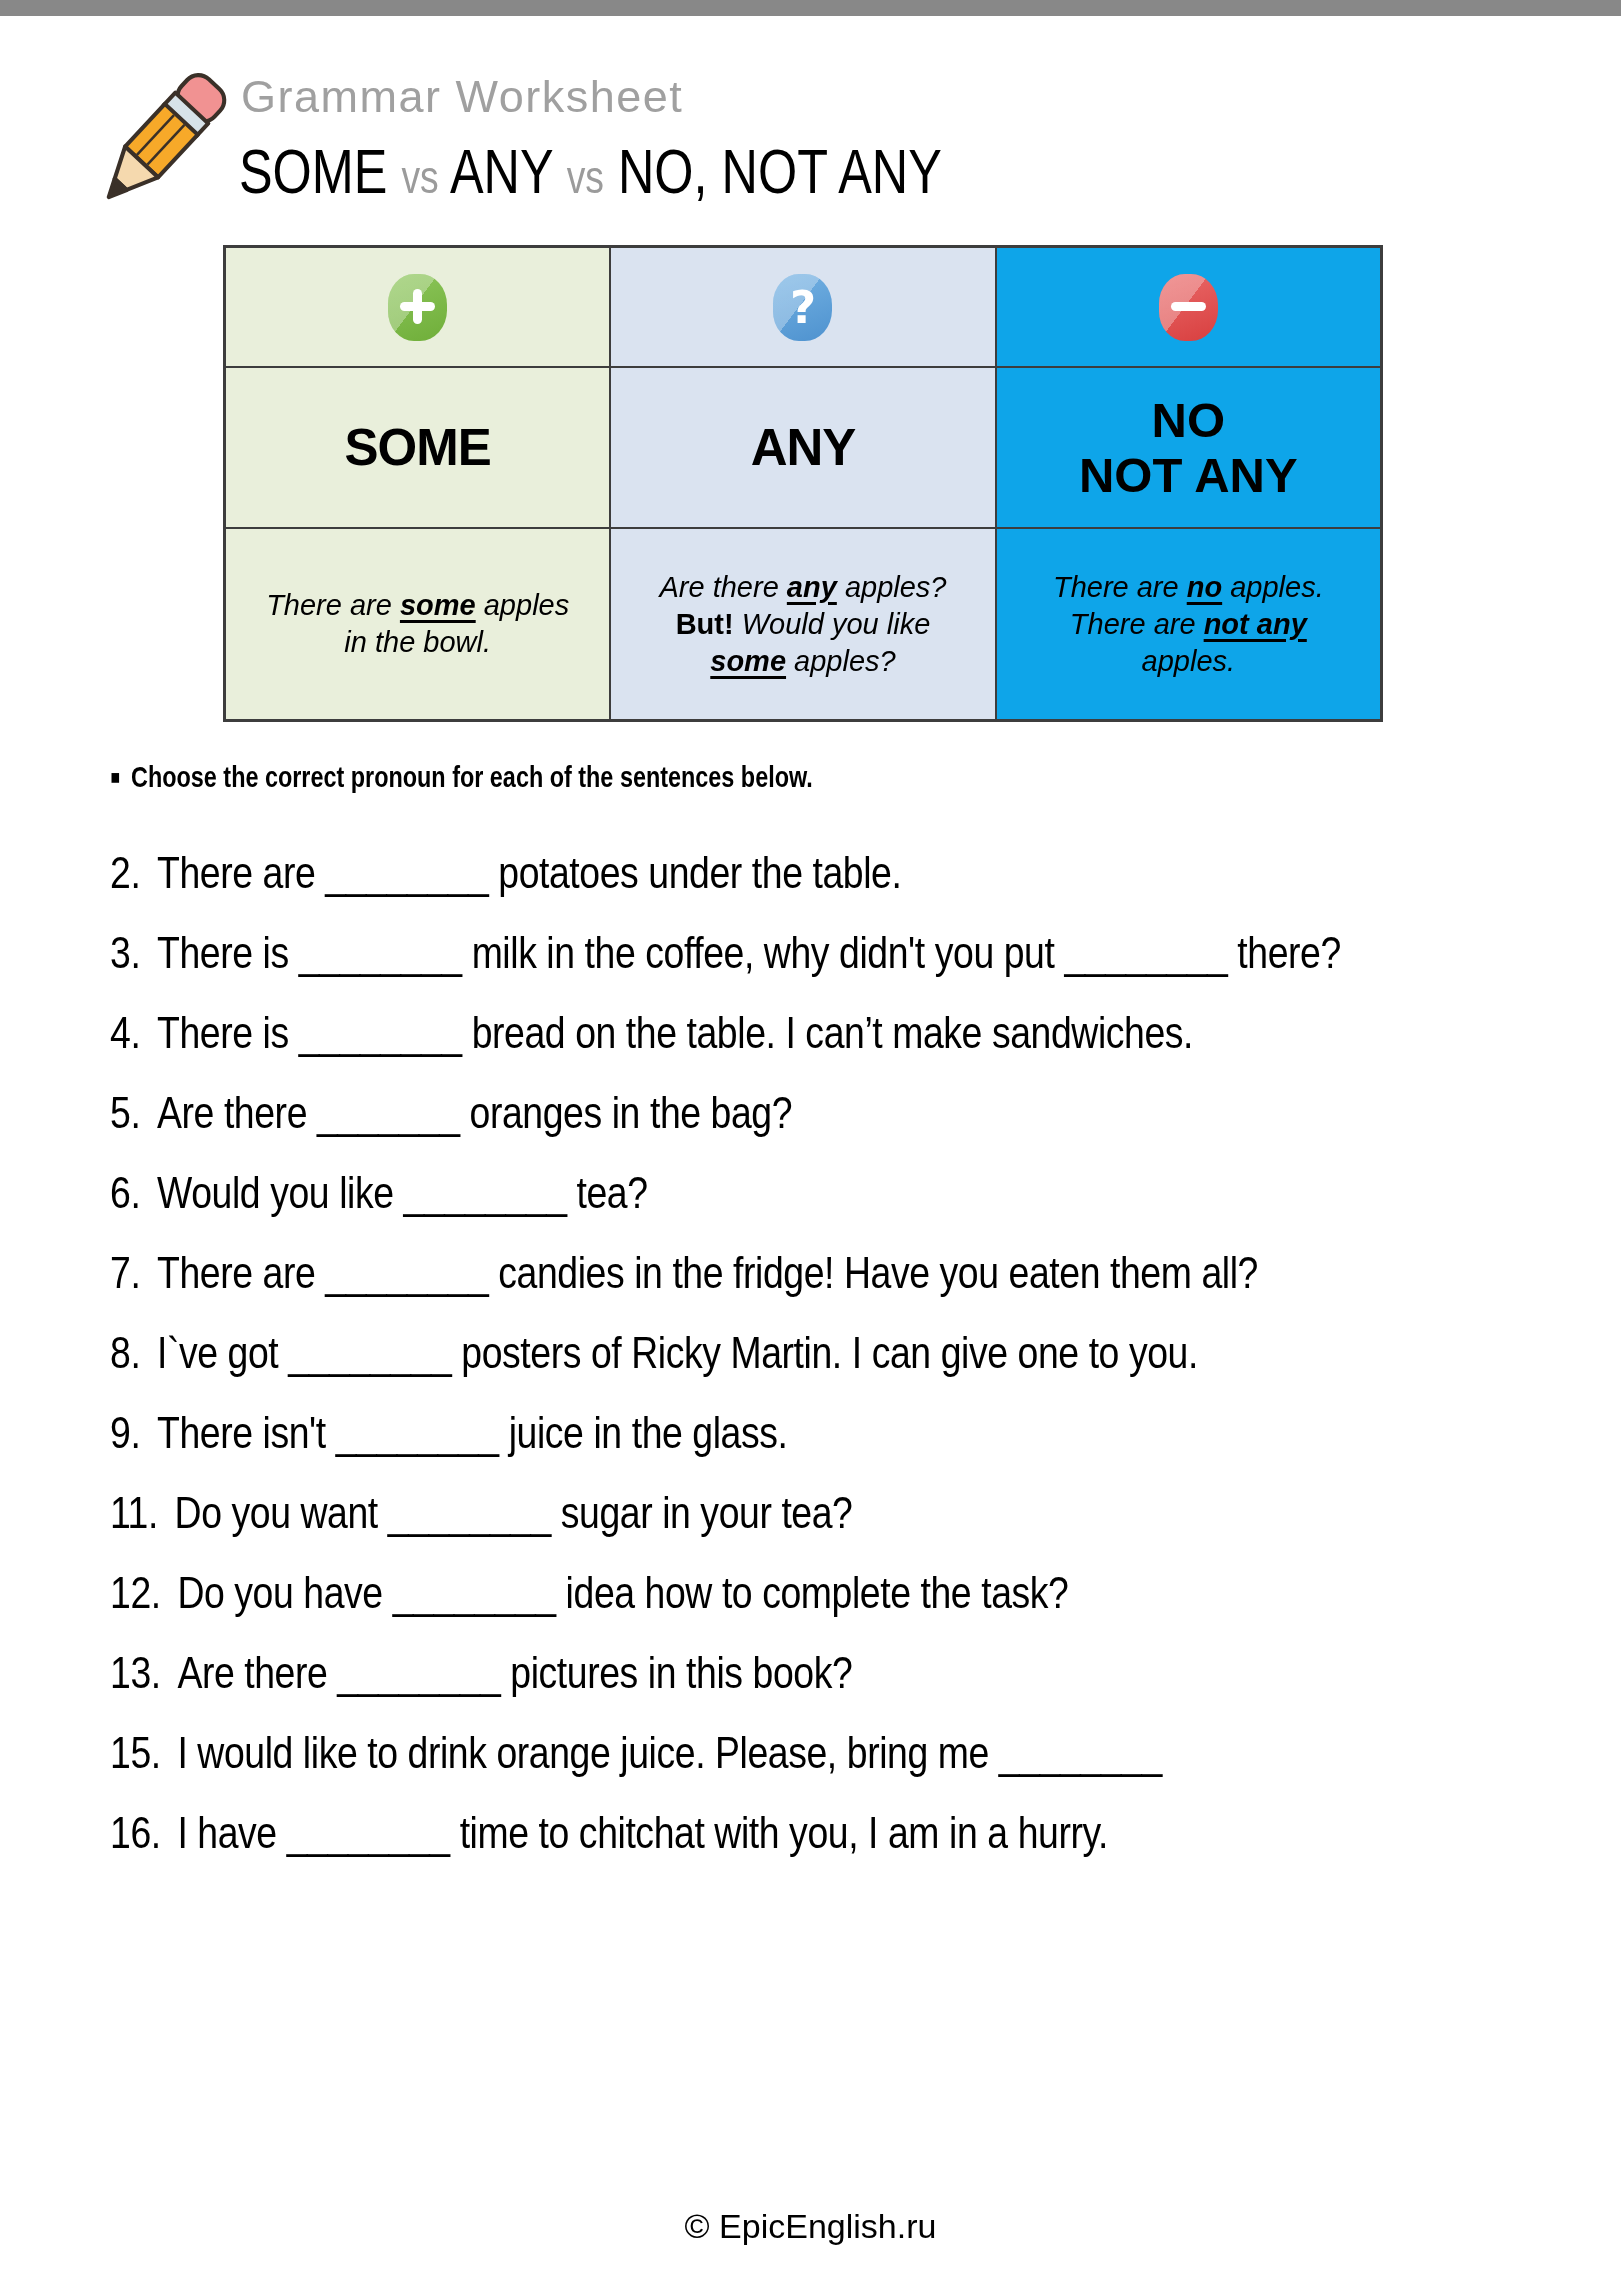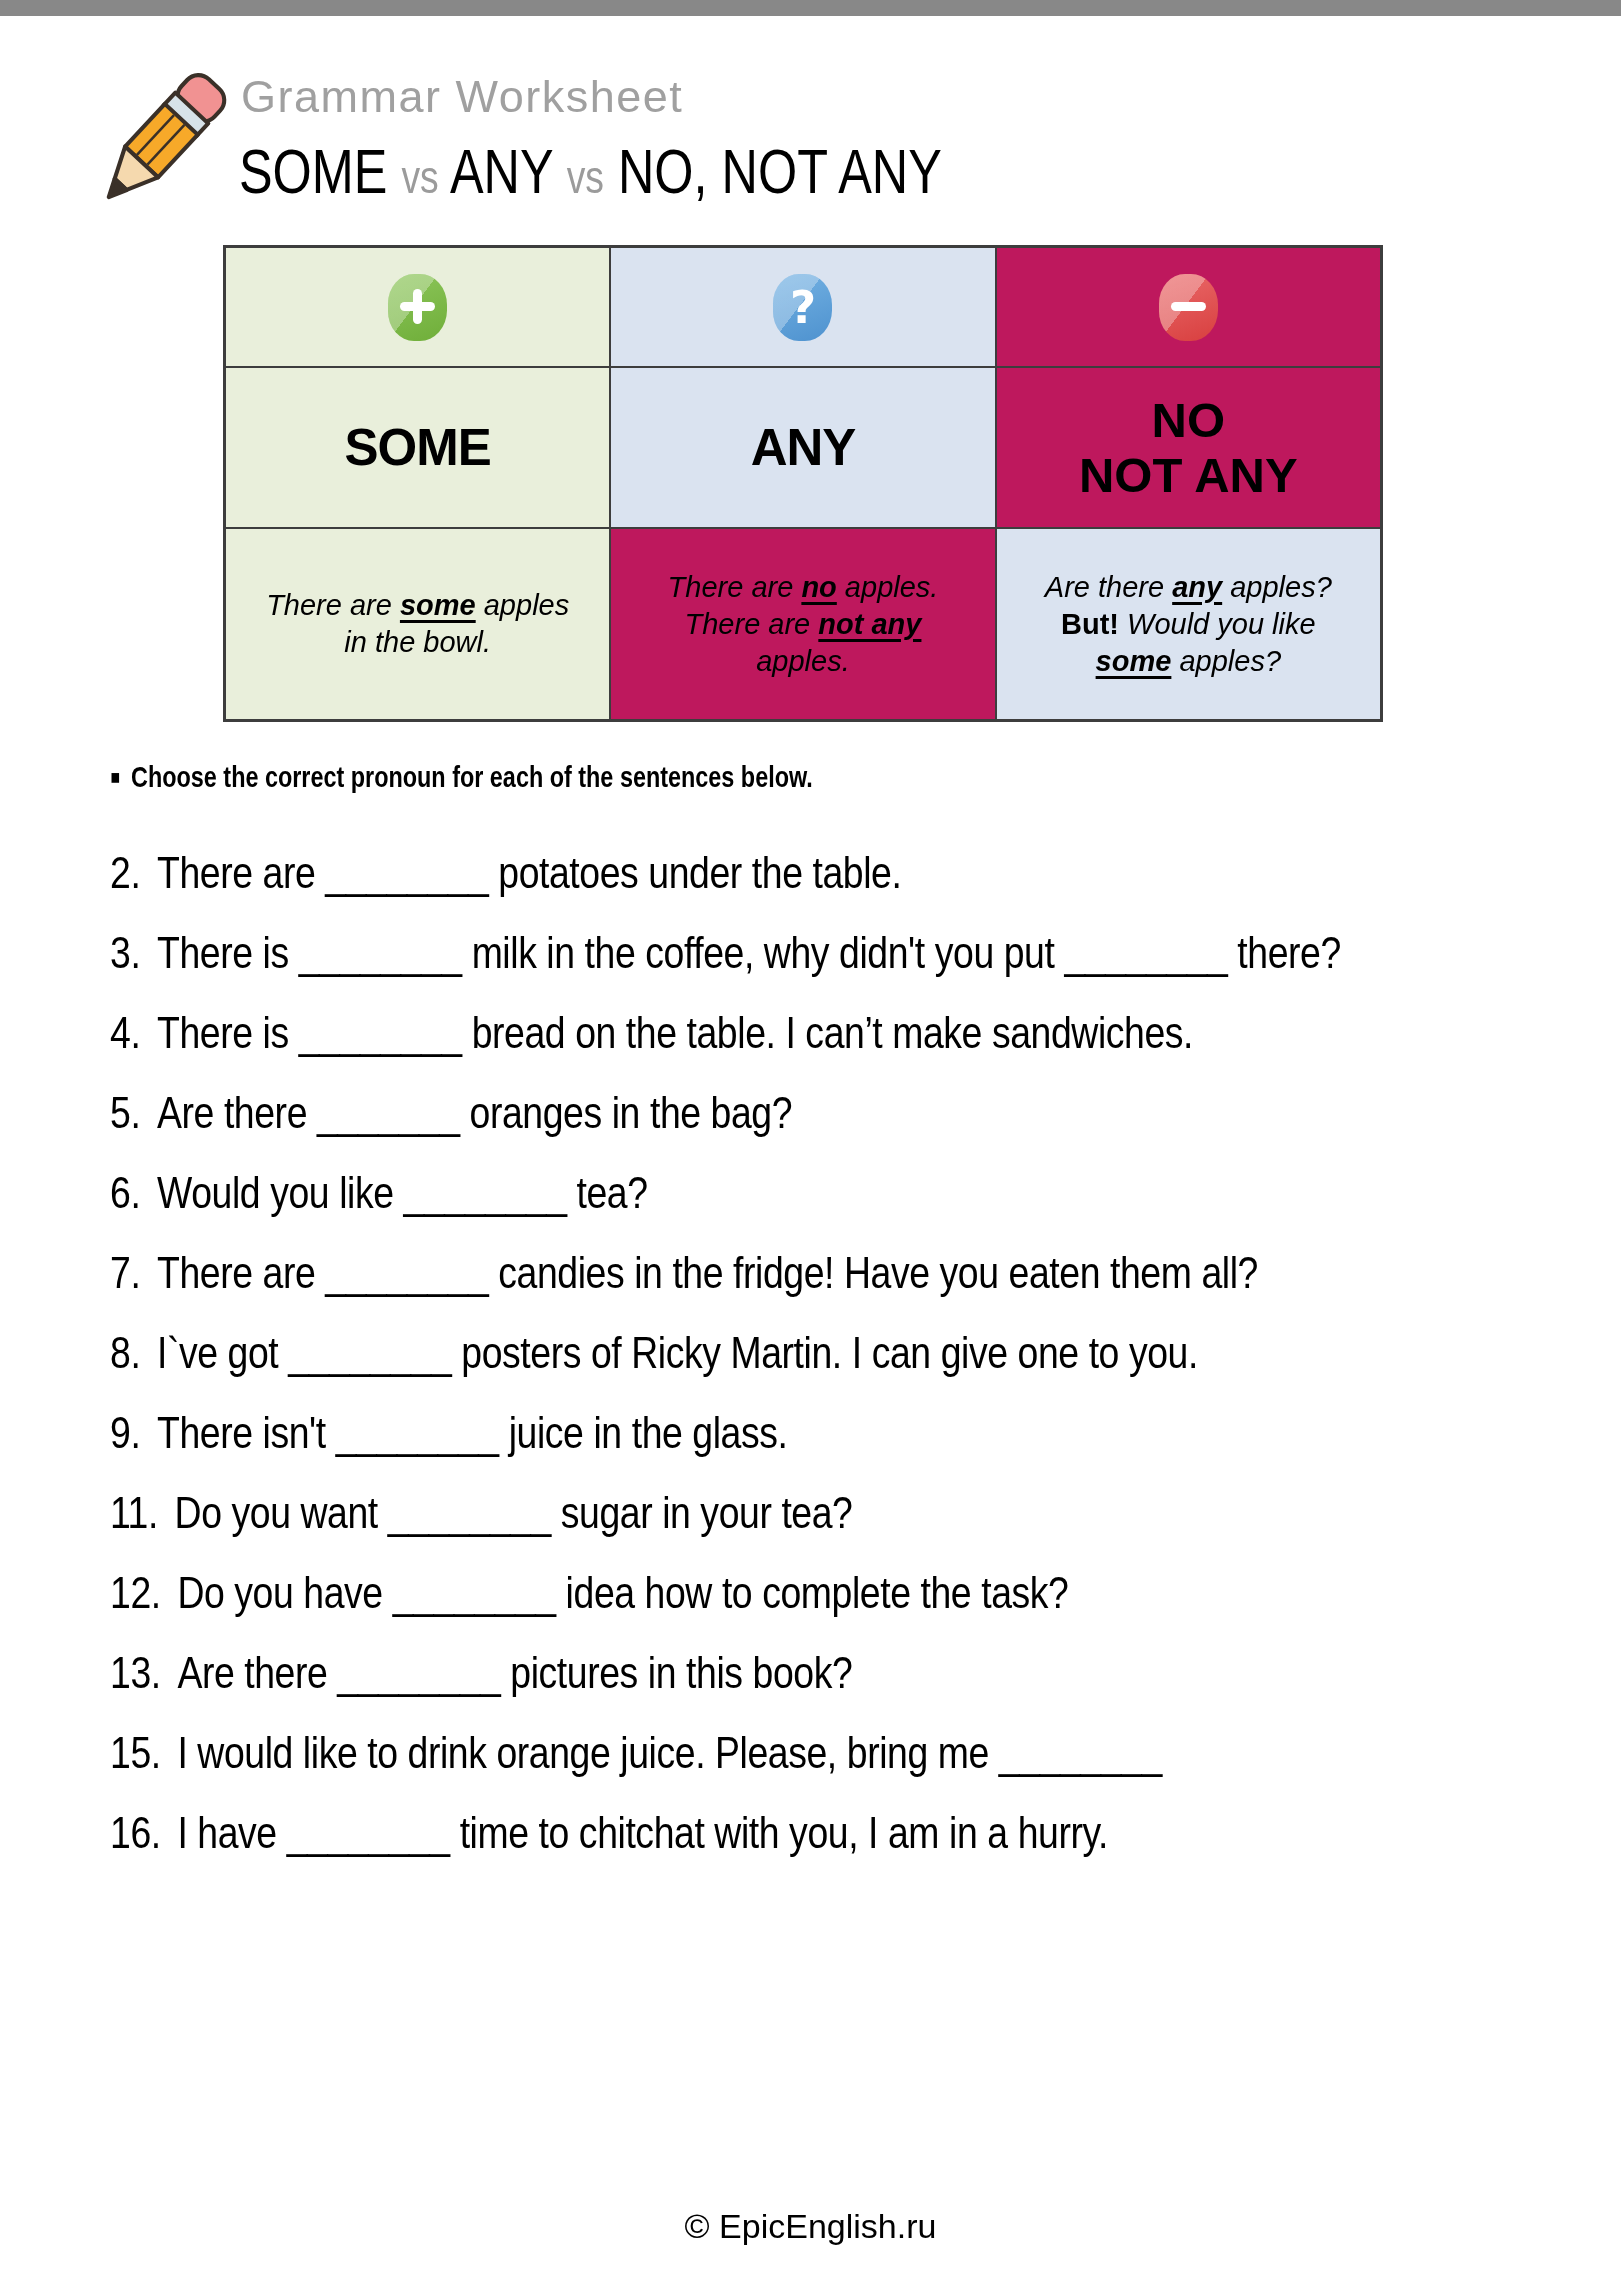--- a/index.html
+++ b/index.html
@@ -29,21 +29,21 @@
     grid-template-rows:120px 161px 192px;
     border:2px solid #3d3d3d; box-sizing:border-box;
   }
   .cell {
     border:1px solid #3d3d3d; box-sizing:border-box;
     display:flex; align-items:center; justify-content:center;
     text-align:center; padding:0 13.7px;
   }
   .bg-green { background:#e9efdb; }
   .bg-blue  { background:#dae3f0; }
-  .bg-pink  { background:#be185d; }
+  .bg-pink  { background:#0ea5e9; }
 
   .badge {
     position:relative; width:59px; height:67px; border-radius:44% 46% 46% 44%;
     display:flex; align-items:center; justify-content:center; overflow:hidden;
   }
   .badge::before {
     content:""; position:absolute; inset:0;
     background:linear-gradient(127deg, rgba(255,255,255,0.30) 0 46%, rgba(255,255,255,0) 46%);
   }
   .badge-green { background:linear-gradient(160deg,#8dc65b,#6fae39); }
@@ -134,25 +134,25 @@
     <div class="cell bg-blue">
       <div class="col-title"><span>ANY</span></div>
     </div>
     <div class="cell bg-pink">
       <div class="col-title-wide"><span>NO</span><br><span>NOT ANY</span></div>
     </div>
 
     <div class="cell bg-green">
       <div class="example"><span class="i">There are </span><span class="b i u">some</span><span class="i"> apples</span><br><span class="i">in the bowl.</span></div>
     </div>
+    <div class="cell bg-blue">
+      <div class="example"><span class="i">Are there </span><span class="b i u">any</span><span class="i"> apples?</span><br><span class="b">But!</span><span class="i"> Would you like</span><br><span class="b i u">some</span><span class="i"> apples?</span></div>
+    </div>
     <div class="cell bg-pink">
       <div class="example"><span class="i">There are </span><span class="b i u">no</span><span class="i"> apples.</span><br><span class="i">There are </span><span class="b i u">not any</span><br><span class="i">apples.</span></div>
-    </div>
-    <div class="cell bg-blue">
-      <div class="example"><span class="i">Are there </span><span class="b i u">any</span><span class="i"> apples?</span><br><span class="b">But!</span><span class="i"> Would you like</span><br><span class="b i u">some</span><span class="i"> apples?</span></div>
     </div>
   </div>
 
   <div class="instruction">
     <span class="bullet">▪</span>
     <span>Choose the correct pronoun for each of the sentences below.</span>
   </div>
 
   <ol class="ex-list">
 

